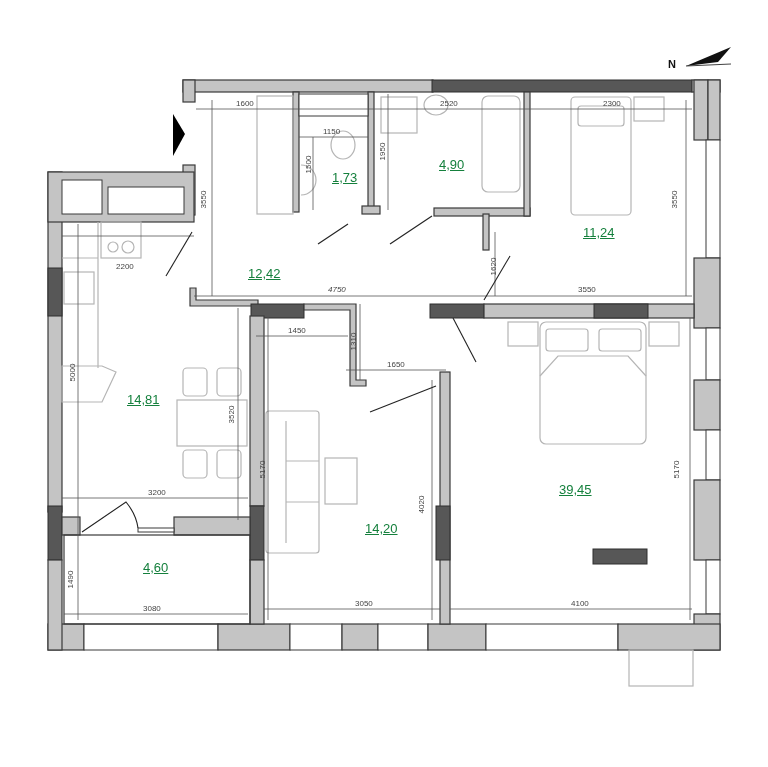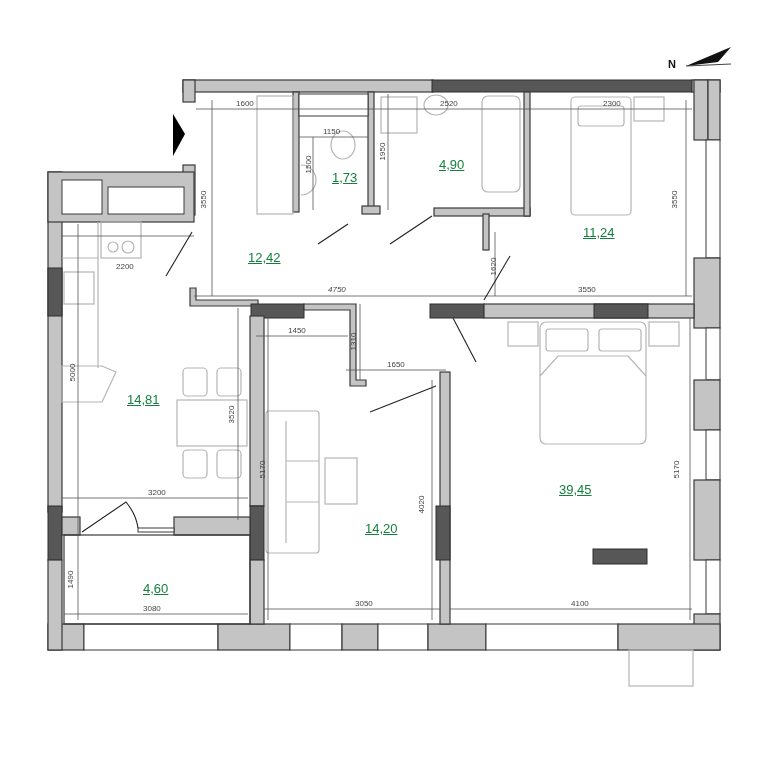--- a/index.html
+++ b/index.html
@@ -167,28 +167,28 @@
   </g>
 
   <polygon points="173,114 185,134 173,156" fill="#000"></polygon>
 
   <polygon points="686,66 731,47 718,62" fill="#111"></polygon>
   <line x1="686" y1="66" x2="731" y2="64" stroke="#111" stroke-width="0.8"></line>
 </svg>
 
 <div class="label north" style="left:668px; top:58px;">N</div>
 
-<div class="label area-label" style="left:248px; top:250px;">12,42</div>
+<div class="label area-label" style="left:248px; top:266px;">12,42</div>
 <div class="label area-label" style="left:332px; top:170px;">1,73</div>
 <div class="label area-label" style="left:439px; top:157px;">4,90</div>
 <div class="label area-label" style="left:583px; top:225px;">11,24</div>
 <div class="label area-label" style="left:127px; top:392px;">14,81</div>
 <div class="label area-label" style="left:365px; top:521px;">14,20</div>
 <div class="label area-label" style="left:559px; top:482px;">39,45</div>
-<div class="label area-label" style="left:143px; top:560px;margin-top:21px;">4,60</div>
+<div class="label area-label" style="left:143px; top:560px;">4,60</div>
 
 <div class="label dim-label" style="left:236px; top:99px;">1600</div>
 <div class="label dim-label" style="left:323px; top:127px;">1150</div>
 <div class="label dim-label" style="left:440px; top:99px;">2520</div>
 <div class="label dim-label" style="left:603px; top:99px;">2300</div>
 <div class="label dim-label" style="left:300px; top:160px; transform:rotate(-90deg);">1500</div>
 <div class="label dim-label" style="left:374px; top:147px; transform:rotate(-90deg);">1950</div>
 <div class="label dim-label" style="left:195px; top:195px; transform:rotate(-90deg);">3550</div>
 <div class="label dim-label" style="left:666px; top:195px; transform:rotate(-90deg);">3550</div>
 <div class="label dim-label" style="left:116px; top:226px;margin-top:36px;">2200</div>

